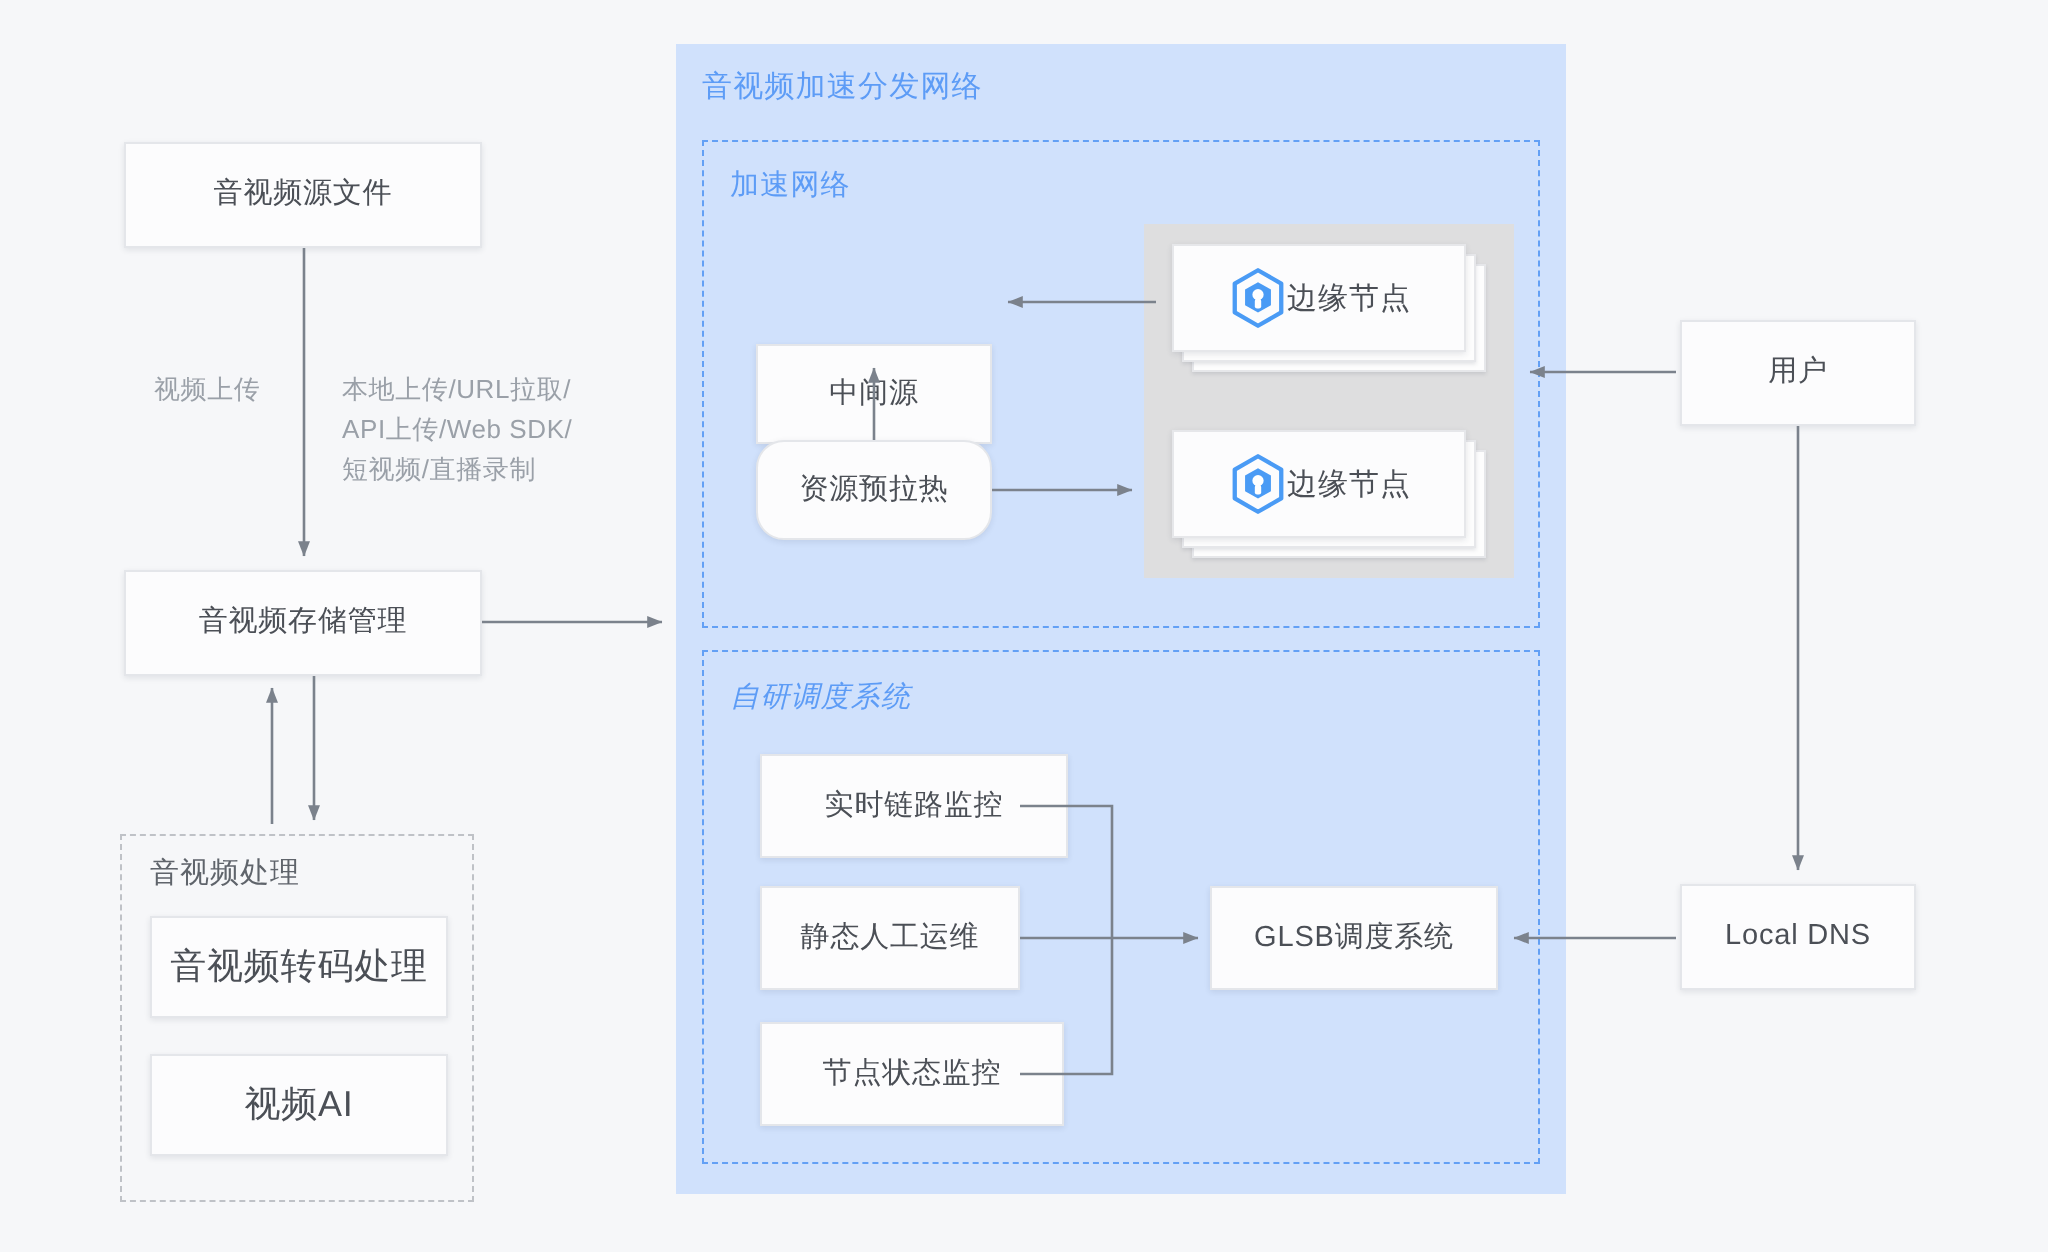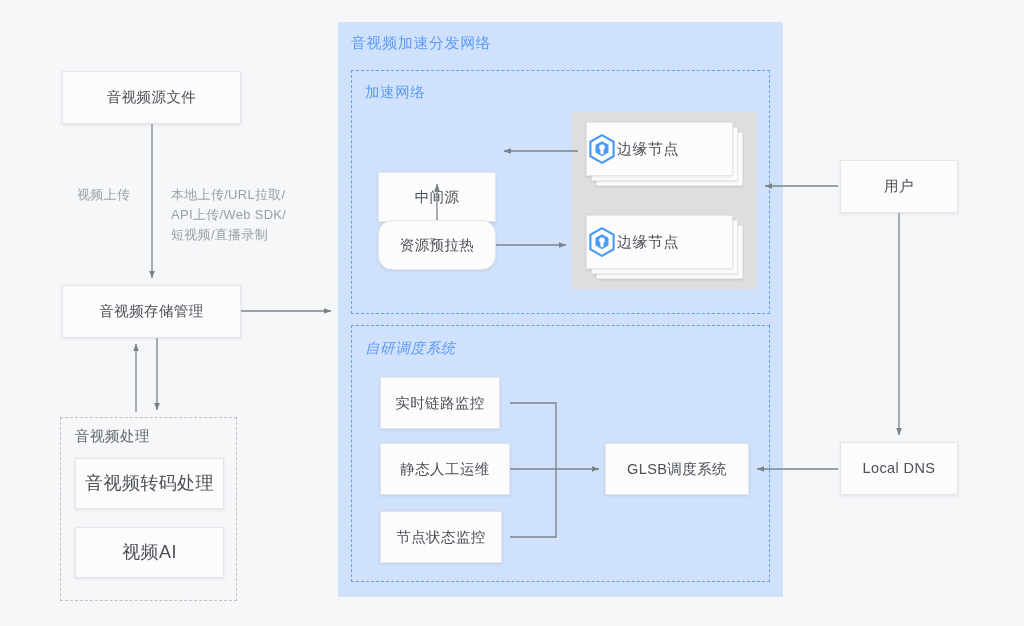--- a/index.html
+++ b/index.html
@@ -78,20 +78,21 @@
   .stack .sheet.s3 { left: 10px; top: 10px; }
   .stack .sheet.s2 { left: 5px;  top: 5px;  }
   .stack .face {
     position: absolute;
     left: 0; top: 0;
     background: #fcfcfd;
     border: 1px solid #e6e7ea;
     box-shadow: 0 1px 3px rgba(40,50,70,0.12);
     display: flex;
     align-items: center;
+    justify-content: center;
     gap: 0;
   }
   .face .label {
     color: #4b4f56;
     font-size: 15px;
     letter-spacing: 0.5px;
   }
   .edge-icon { width: 30px; height: 32px; display:block; }
 
   
@@ -174,27 +175,27 @@
           <rect x="14.3" y="17.4" width="3.4" height="5.2" rx="1.2" fill="#ffffff"></rect>
         </svg>
       </span>
       <span class="label">边缘节点</span>
     </div>
   </div>
 
   <div class="abs dashed-box" style="left:351px; top:325px; width:419px; height:257px;"></div>
   <div class="abs sub-title" style="left:365px; top:339px;font-style:italic;">自研调度系统</div>
 
-  <div class="abs node" style="left:380px; top:377px; width:120px; height:52px;">
+  <div class="abs node" style="left:380px; top:377px; width:154px; height:52px;">
     <span>实时链路监控</span>
   </div>
   <div class="abs node" style="left:380px; top:443px; width:130px; height:52px;">
     <span>静态人工运维</span>
   </div>
-  <div class="abs node" style="left:380px; top:511px; width:122px; height:52px;">
+  <div class="abs node" style="left:380px; top:511px; width:152px; height:52px;">
     <span>节点状态监控</span>
   </div>
 
   <div class="abs node" style="left:605px; top:443px; width:144px; height:52px;">
     <span>GLSB调度系统</span>
   </div>
 
   <div class="abs node" style="left:62px; top:71px; width:179px; height:53px;">
     <span>音视频源文件</span>
   </div>

